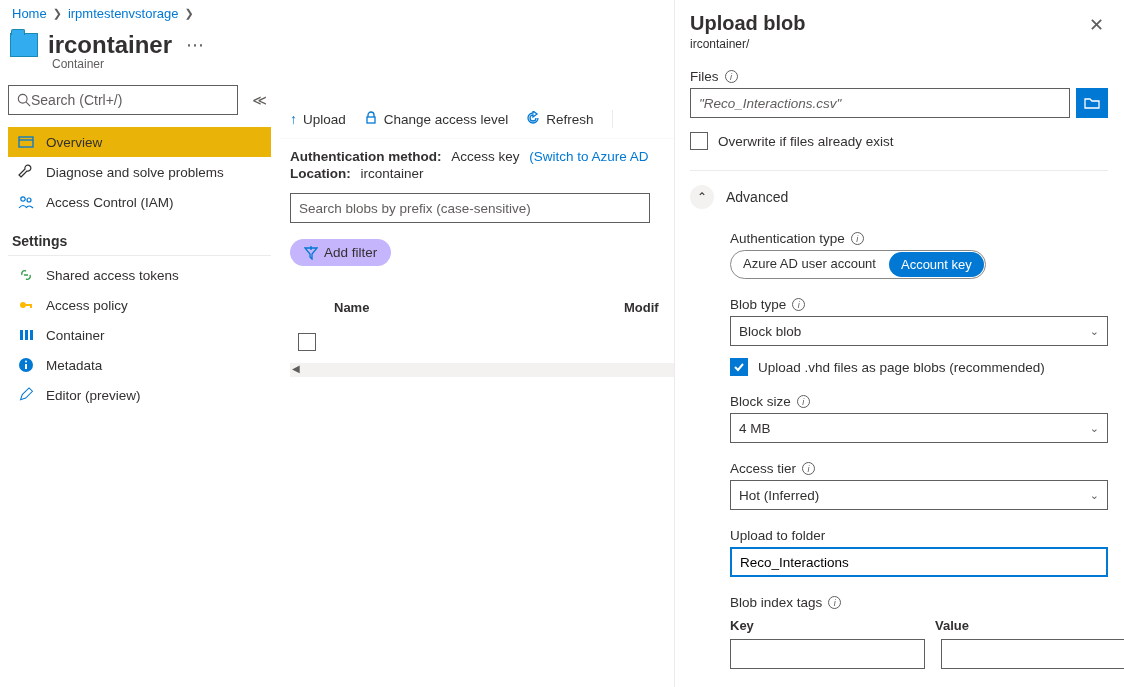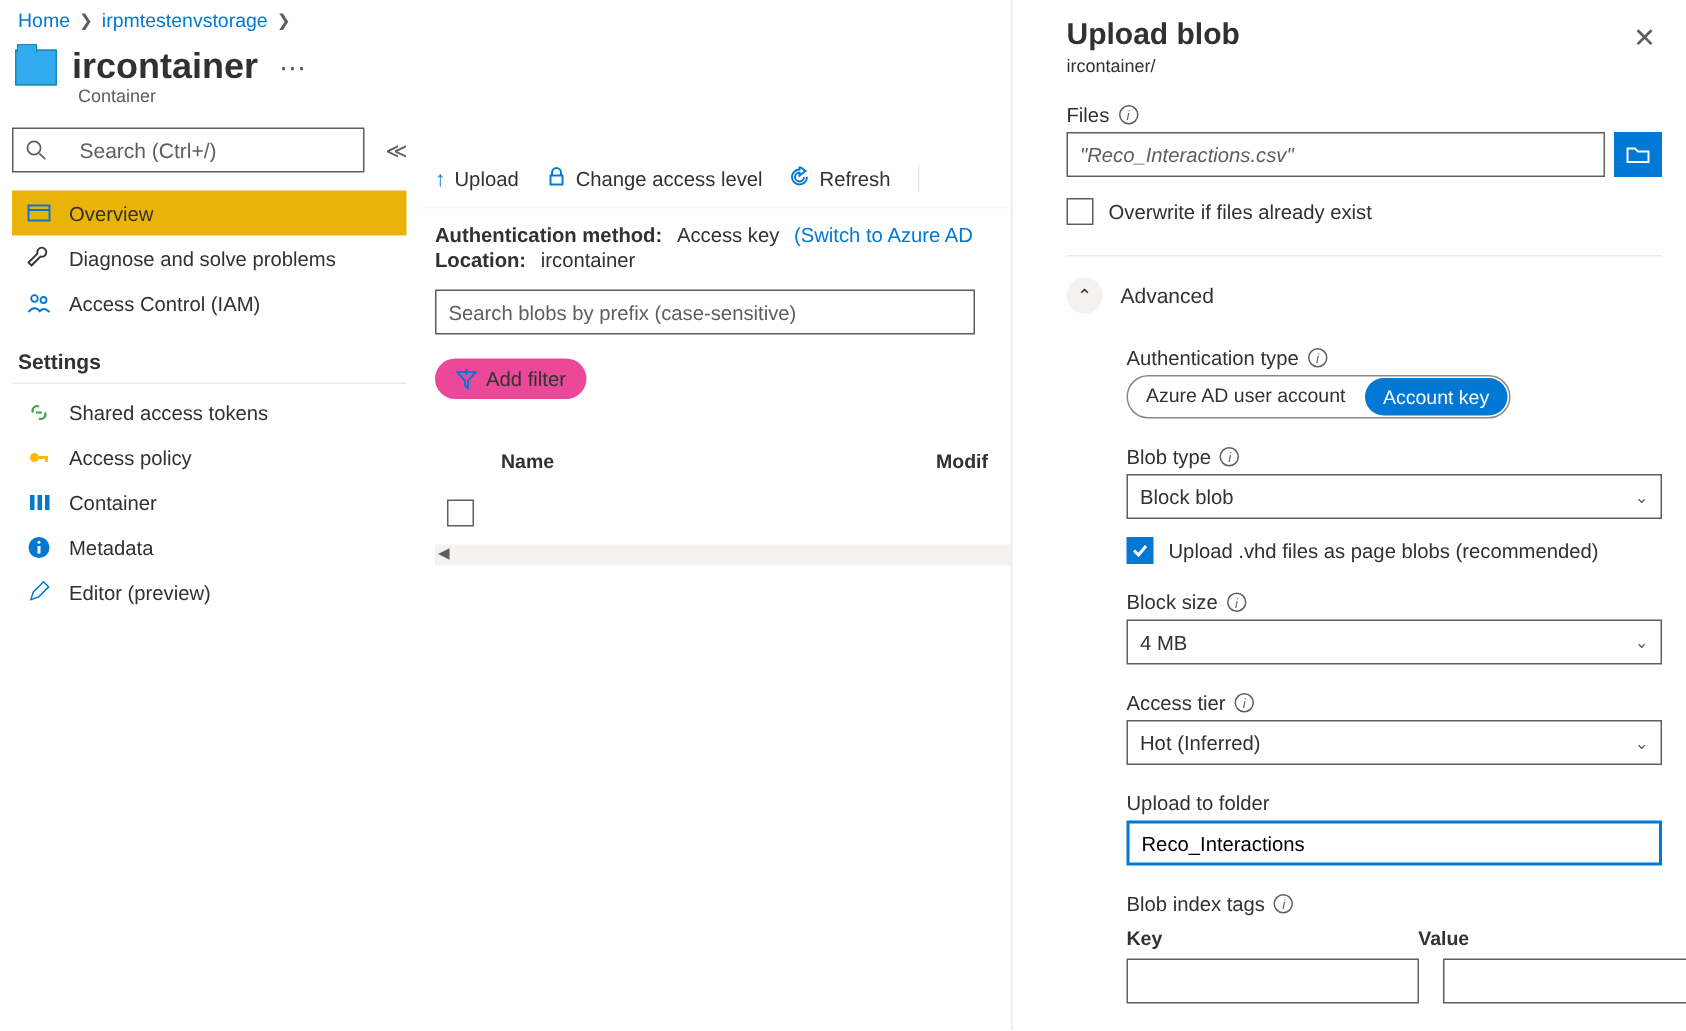--- a/index.html
+++ b/index.html
@@ -1,21 +1,21 @@
 <!DOCTYPE html>
 <html><head>
   <meta charset="utf-8">
   <style>
     * { margin: 0; padding: 0; box-sizing: border-box; }
     body { font-family: "Segoe UI", -apple-system, sans-serif; font-size: 13px; color: #323130; background: #fff; overflow: hidden; }
     a { color: #0078d4; text-decoration: none; cursor: pointer; }
     .main-layout { display: flex; height: 687px; width: 1124px; }
     .left-pane { width: 280px; padding: 4px 8px 0 8px; border-right: 1px solid transparent; flex-shrink: 0; }
     .center-pane { flex: 1; padding: 0 0 0 0; min-width: 0; }
-    .right-pane { width: 450px; padding: 12px 16px 0 36px; border-left: 1px solid #edebe9; overflow-y: auto; flex-shrink: 0; }
+    .right-pane { width: 450px; padding: 12px 16px 0 15px; border-left: 1px solid #edebe9; overflow-y: auto; flex-shrink: 0; }
     .right-pane::-webkit-scrollbar { width: 0; }
 
     .breadcrumb { display: flex; align-items: center; gap: 6px; font-size: 13px; padding: 2px 0 4px 4px; }
     .breadcrumb .sep { color: #605e5c; font-size: 11px; }
     .title-row { display: flex; align-items: center; gap: 10px; padding: 6px 0 0 2px;}
     .title-icon { width: 28px; height: 24px; background: #32acee; border: 1px solid #198ab3; position: relative; }
     .title-icon::before { content:""; position:absolute; top:-5px; left:0; width:12px; height:5px; background:#32acee; border:1px solid #198ab3; border-bottom:none; border-radius:2px 2px 0 0;}
     .title-text { font-size: 24px; font-weight: 600; }
     .title-more { font-size: 18px; color:#605e5c; cursor:pointer; padding:0 4px; }
     .subtitle { font-size: 12px; color: #605e5c; padding-left: 44px; margin-top:-2px; }
@@ -38,21 +38,21 @@
 
     .info-block { padding: 10px 0 0 10px; font-size:13.5px; }
     .info-label { font-weight:600; display:inline; }
     .info-block .row { margin-bottom:2px; }
     .info-val { margin-left:6px; }
 
     .search-blobs { margin:12px 0 0 10px; }
     .search-blobs input { width: 360px; height: 30px; border:1px solid #605e5c; padding:0 8px; font-size:13.5px; }
     .search-blobs input::placeholder { color:#605e5c; }
 
-    .add-filter-pill { display:inline-flex; align-items:flex-end; gap:6px; background:#ec4899; border-radius:16px; padding:6px 14px; margin:16px 0 0 10px; cursor:pointer; font-size:13.5px;}
+    .add-filter-pill { display:inline-flex; align-items:flex-end; gap:6px; background:#c4b5fd; border-radius:16px; padding:6px 14px; margin:16px 0 0 10px; cursor:pointer; font-size:13.5px;}
 
     .table-wrap { margin:28px 0 0 10px; }
     .table-header { display:flex; align-items:center; padding:6px 0 10px 0; font-weight:600;}
     .col-check { width:40px; }
     .col-name { flex:1; padding-left:4px;}
     .col-mod { width:50px; text-align:left; }
     .table-row { display:flex; align-items:center; padding:8px 0; }
     .chk-box { width:18px; height:18px; border:1px solid #605e5c; margin-left:8px; }
     .folder-icon { width:16px; height:12px; background:#ffb900; position:relative; display:inline-block; margin-right:8px; border-radius:1px;}
     .folder-icon::before{ content:""; position:absolute; top:-3px; left:0; width:7px; height:3px; background:#ffb900; border-radius:1px 1px 0 0;}
@@ -117,21 +117,21 @@
       <div class="title-text">ircontainer</div>
       <div class="title-more">⋯</div>
     </div>
     <div class="subtitle">Container</div>
     <div class="search-row">
       <div class="search-box">
         <svg width="14" height="14" viewBox="0 0 16 16">
             <circle cx="6.5" cy="6.5" r="5" fill="none" stroke="#605e5c" stroke-width="1.3"></circle>
             <line x1="10.5" y1="10.5" x2="15" y2="15" stroke="#605e5c" stroke-width="1.3"></line>
           </svg>
-        <input style="margin-left: 22px;" placeholder="Search (Ctrl+/)">
+        <input style="margin-left: 0;" placeholder="Search (Ctrl+/)">
       </div>
       <span class="collapse-btn">≪</span>
     </div>
     <ul class="nav-list">
       <li class="nav-item selected">
         <span class="icon">
             <svg width="16" height="16">
               <rect x="1" y="3" width="14" height="10" fill="none" stroke="#0078d4" stroke-width="1.3"></rect>
               <line x1="1" y1="6" x2="15" y2="6" stroke="#0078d4" stroke-width="1.3"></line>
             </svg>

